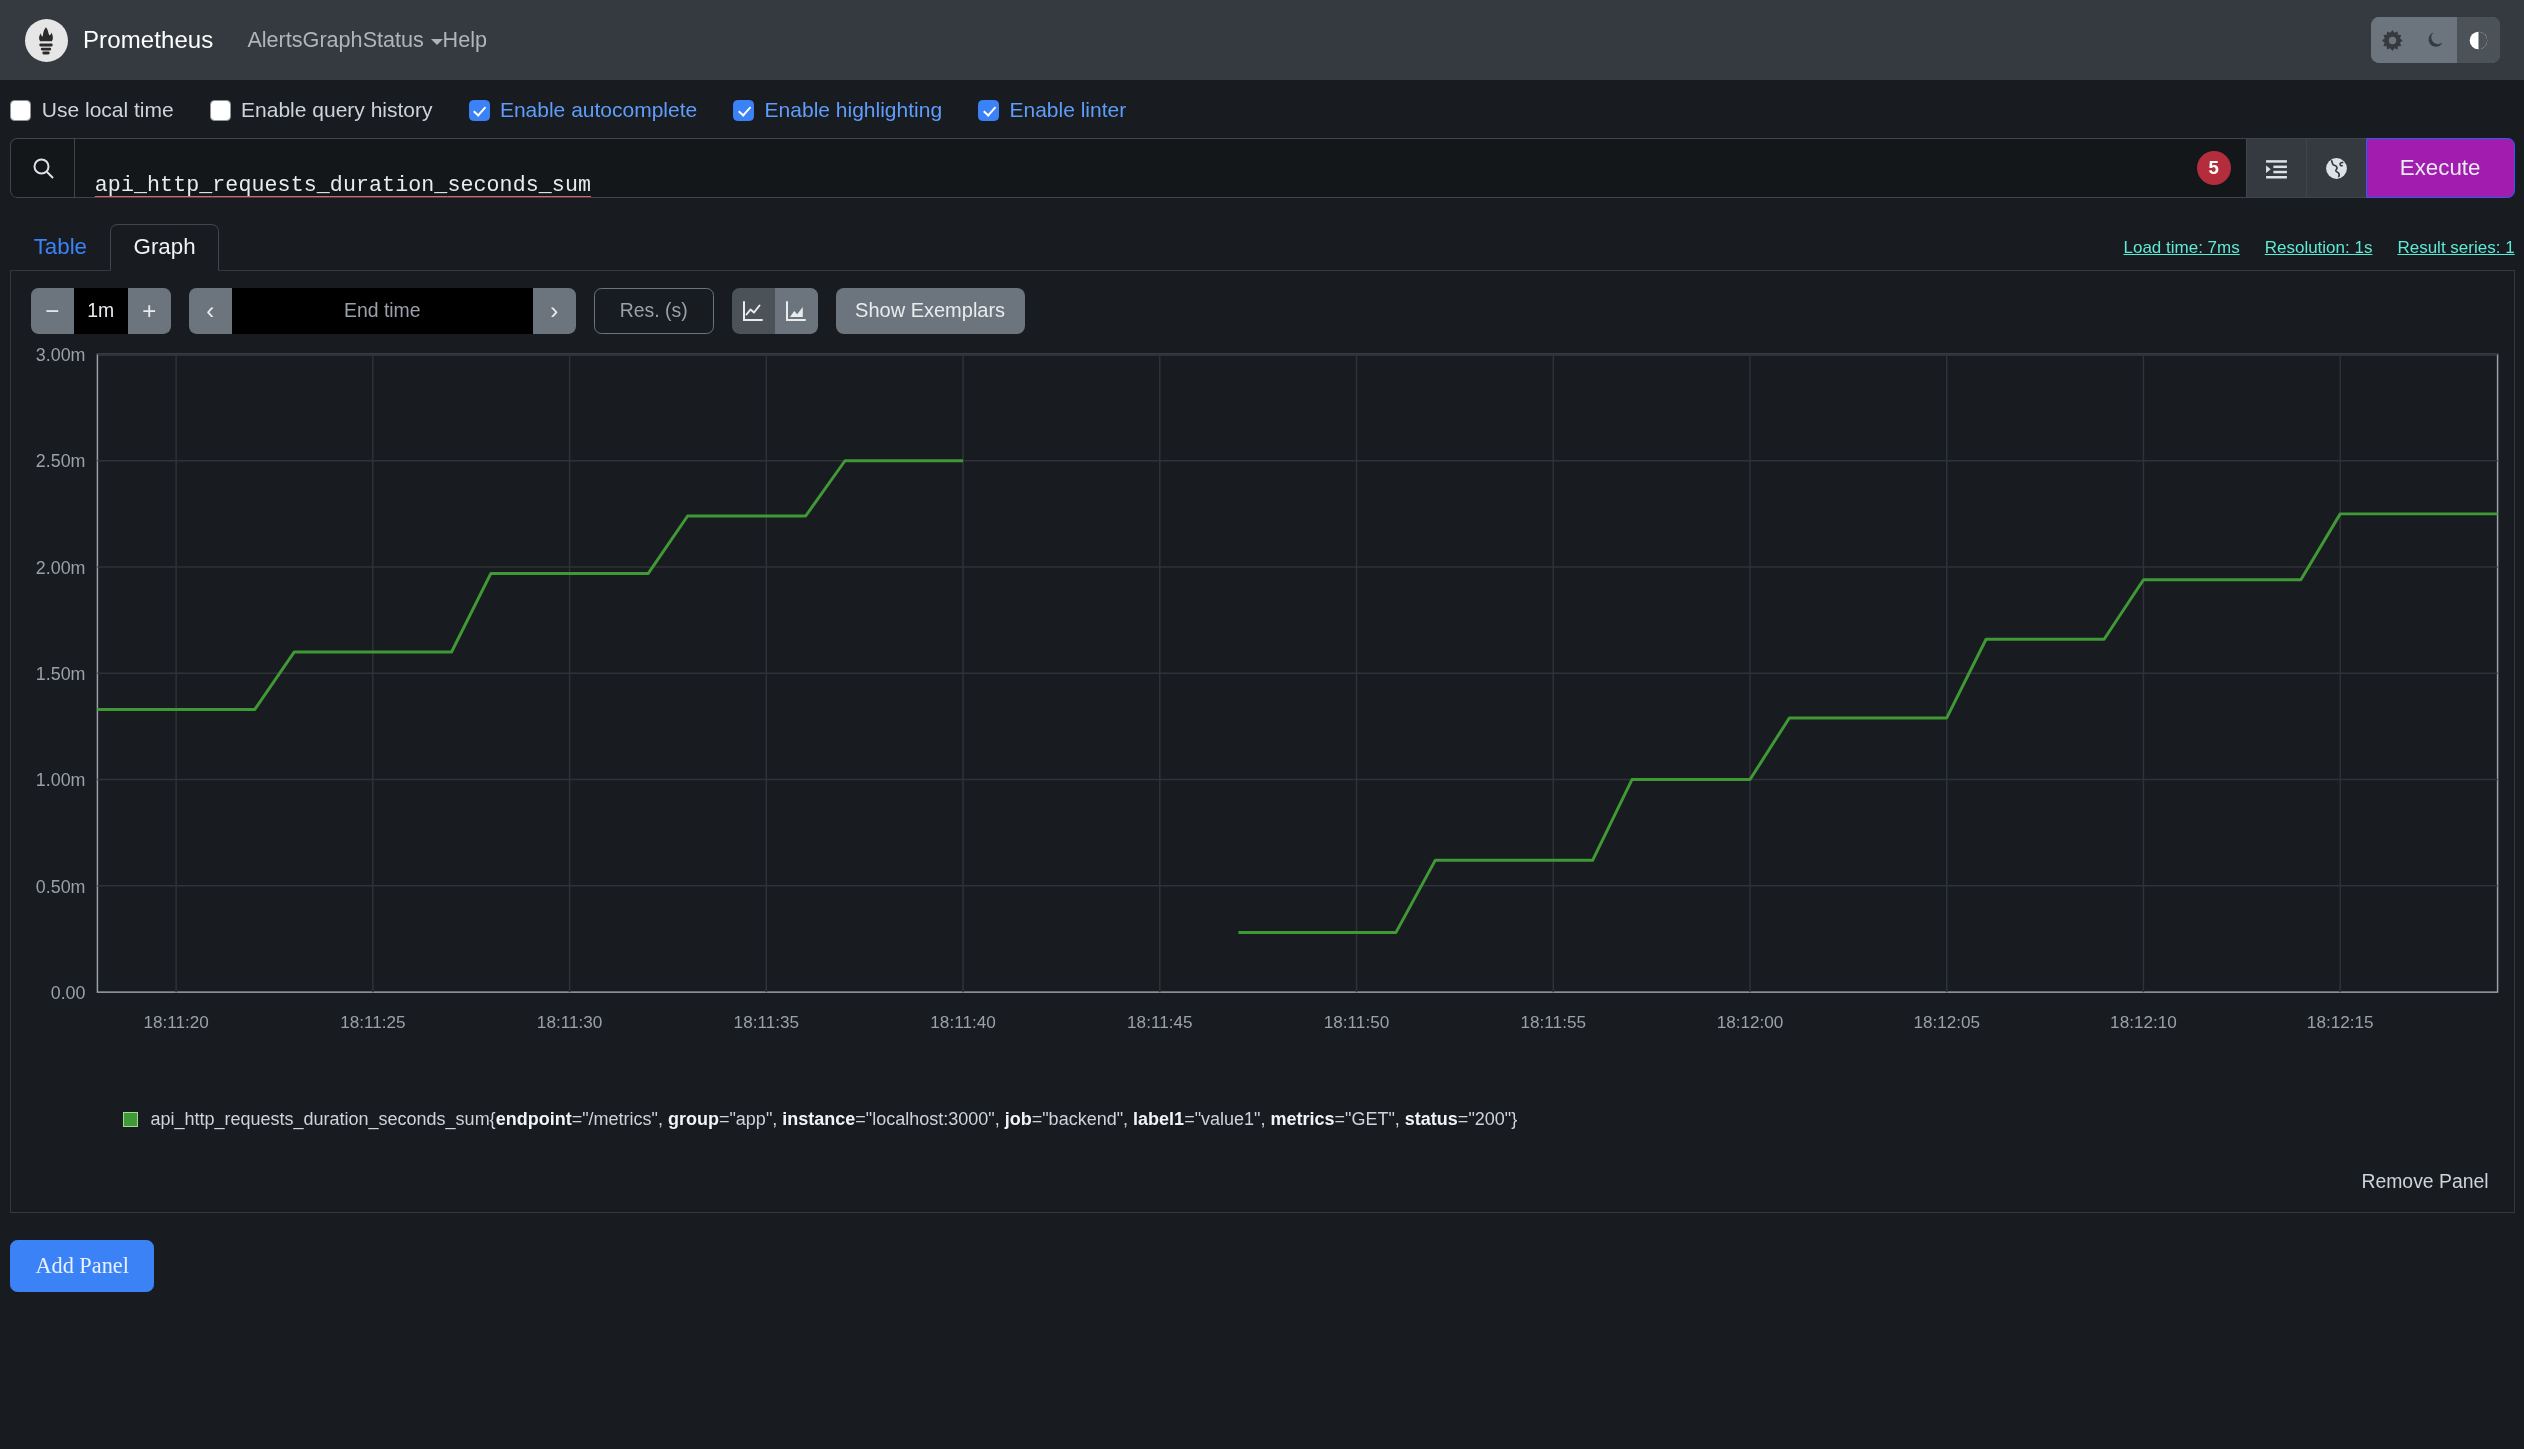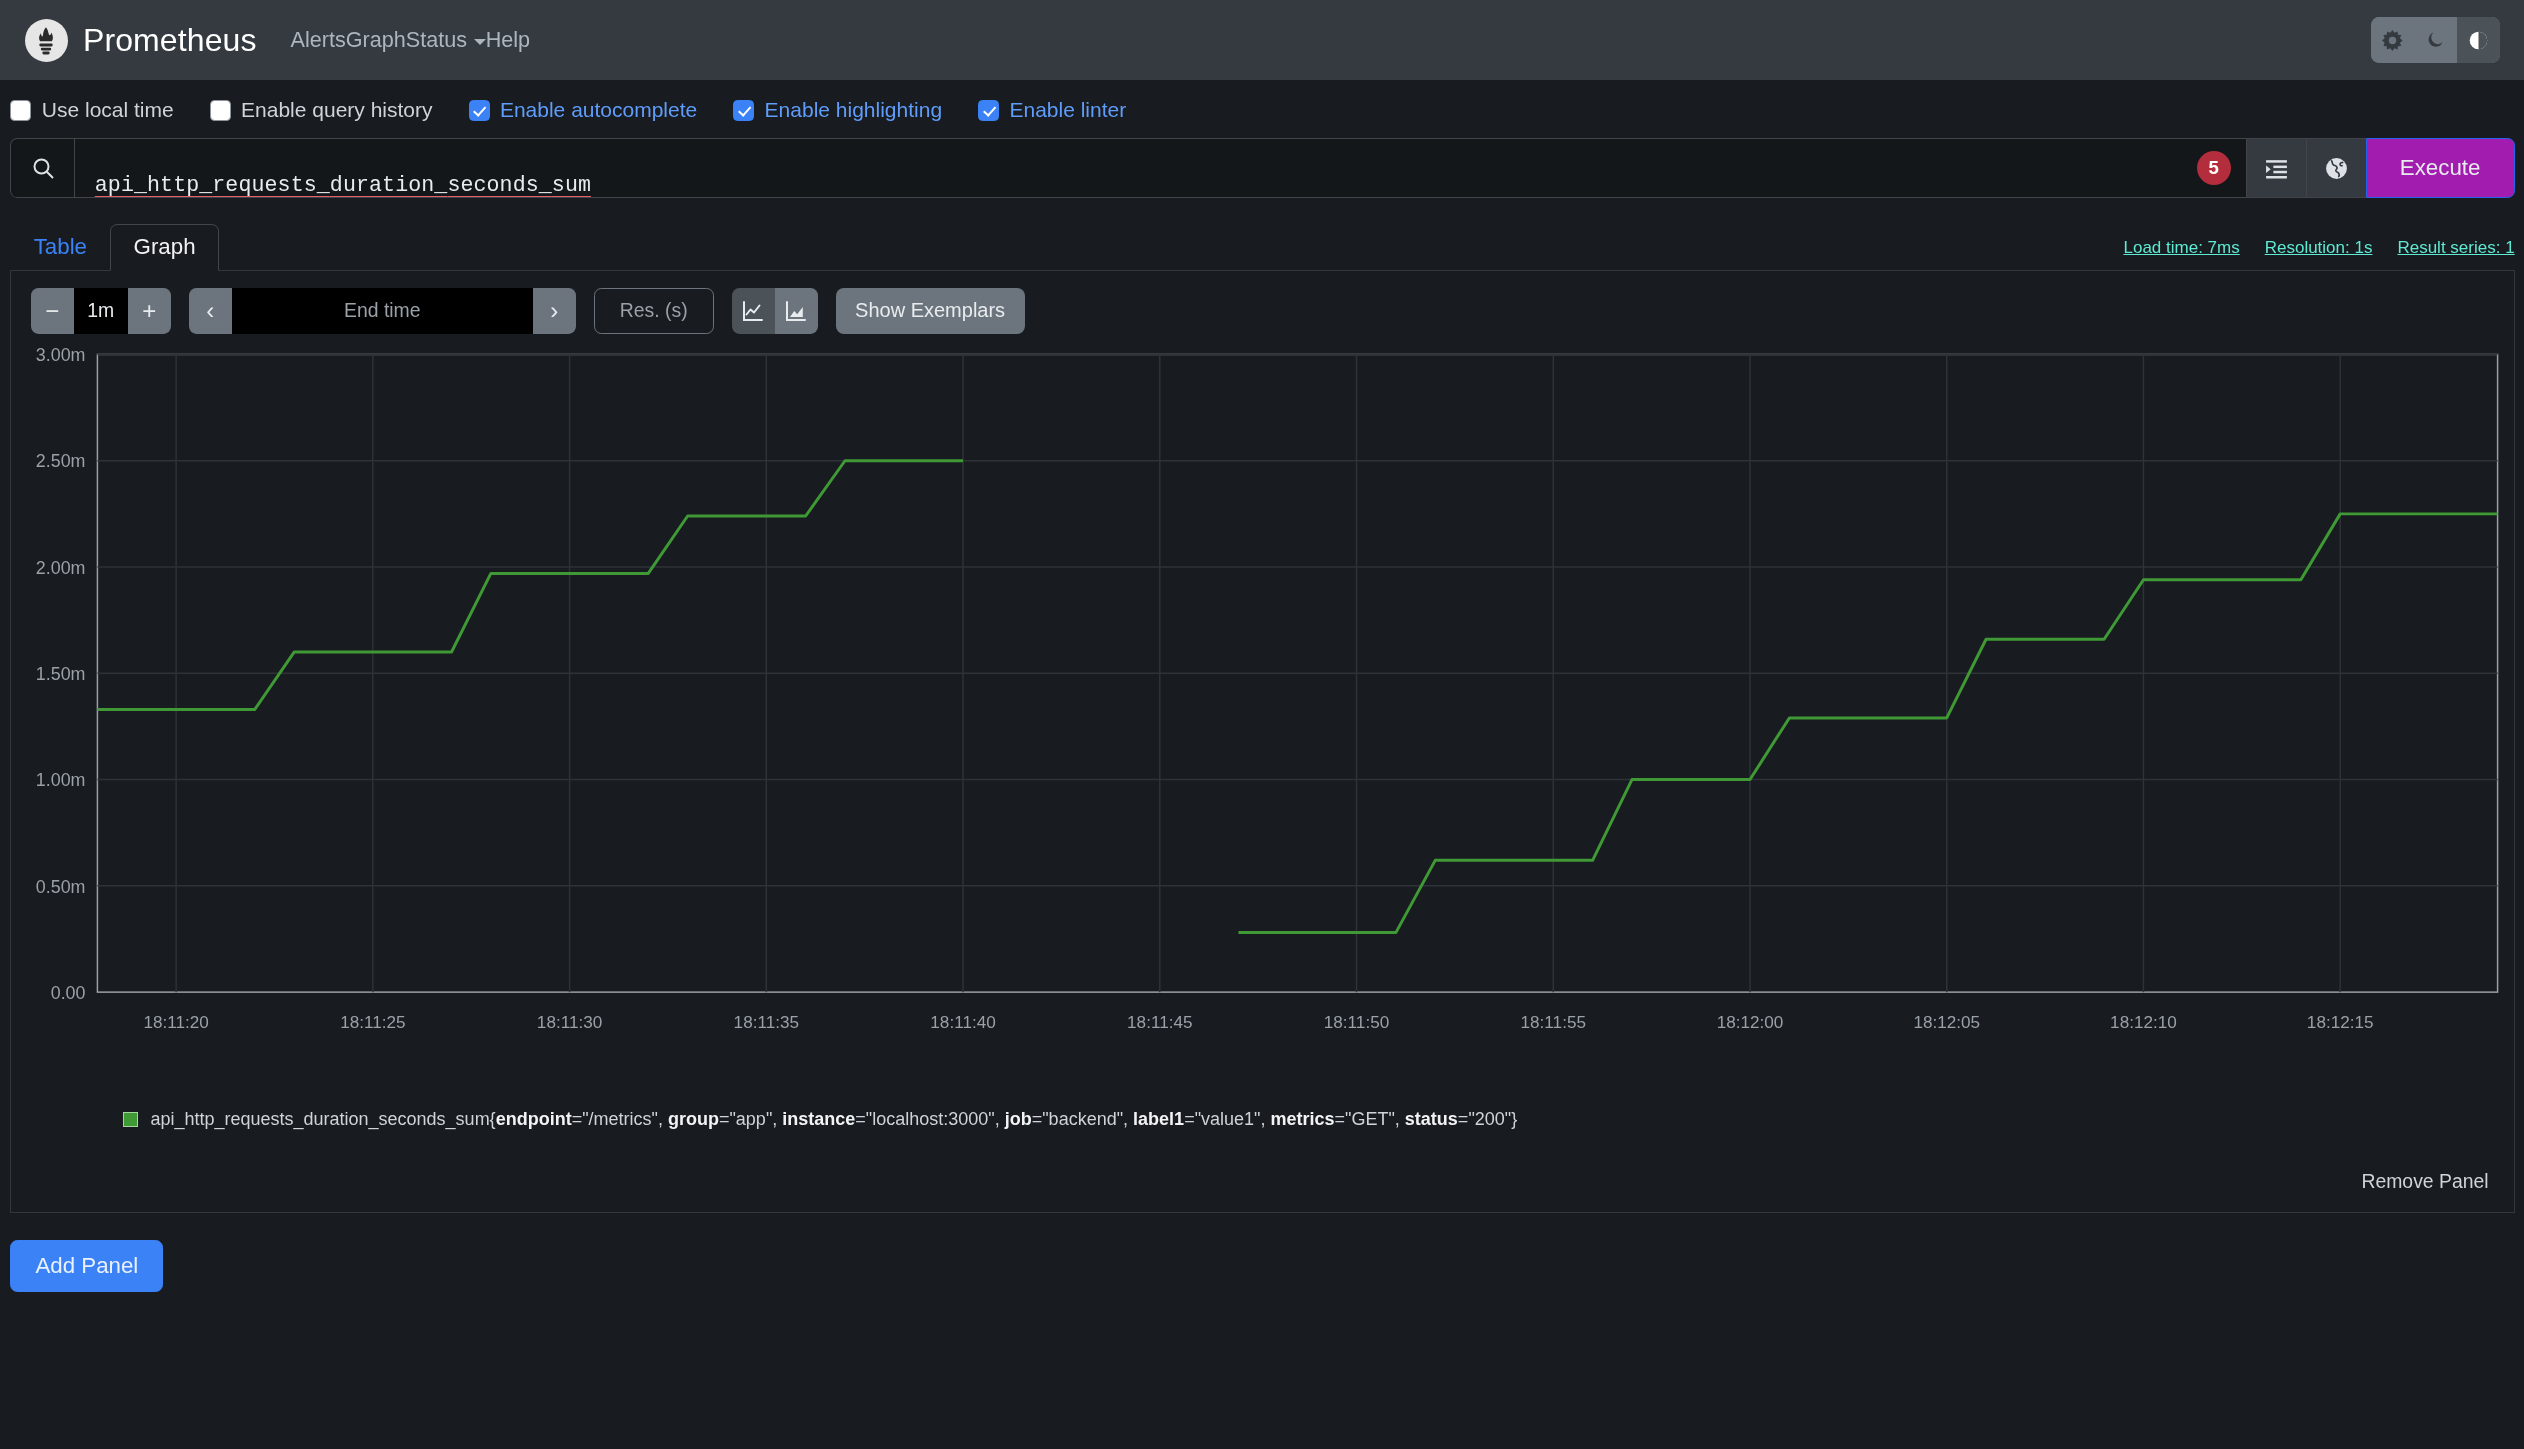--- a/index.html
+++ b/index.html
@@ -21,21 +21,21 @@
     gap: 0;
   }
   .brand { display: flex; align-items: center; gap: 15px; margin-right: 34px; }
   .logo {
     width: 43px; height: 43px; border-radius: 50%;
     background: #e6e6e6;
     position: relative;
     flex: none;
   }
   .logo svg { position: absolute; left: 7.4px; top: 5.2px; }
-  .brand-name { font-size: 32px; color: #fff; font-weight: 400; letter-spacing: 0.1px; }
+  .brand-name { font-size: 24px; color: #fff; font-weight: 400; letter-spacing: 0.1px; }
   .nav-links { display: flex; align-items: center; }
   .nav-link {
     font-size: 21.6px; color: #adb5bd; text-decoration: none; cursor: pointer;
     display: flex; align-items: center; gap: 6.7px;
   }
   .caret {
     width: 0; height: 0;
     border-left: 6px solid transparent;
     border-right: 6px solid transparent;
     border-top: 6.7px solid #adb5bd;
@@ -207,21 +207,21 @@
 
   .panel-foot { text-align: right; padding: 12px 25px 19.4px 0; }
   .remove {
     font-size: 19.4px; color: #ced4da; background: none; border: none; cursor: pointer;
     font-family: "Liberation Sans", sans-serif;
   }
   .addpanel {
     margin: 27px 10.4px 0 10.4px;
     background: #3b82f6; color: #eaf1fe; border: 0.7px solid #3b82f6;
     border-radius: 7.4px; font-size: 22.3px; padding: 12px 24px; cursor: pointer;
-    font-family: Liberation Sans, sans-serif;
+    font-family: Liberation Serif, serif;
   }
 </style>
 </head>
 <body>
 
 
 
 
 <div class="navbar">
   <div class="brand">

